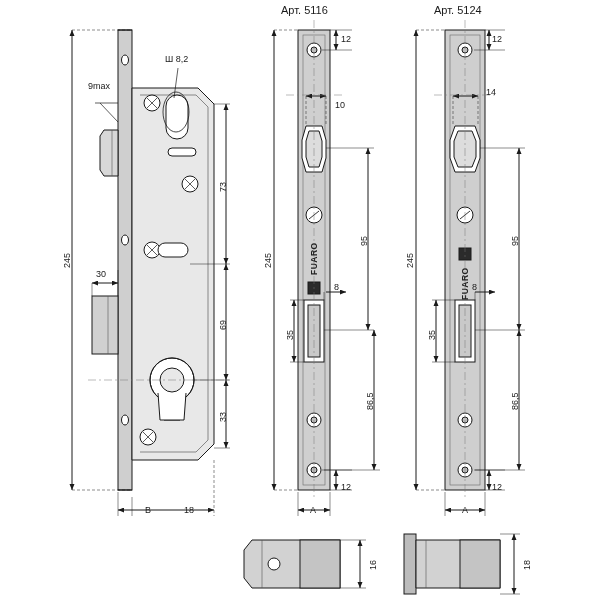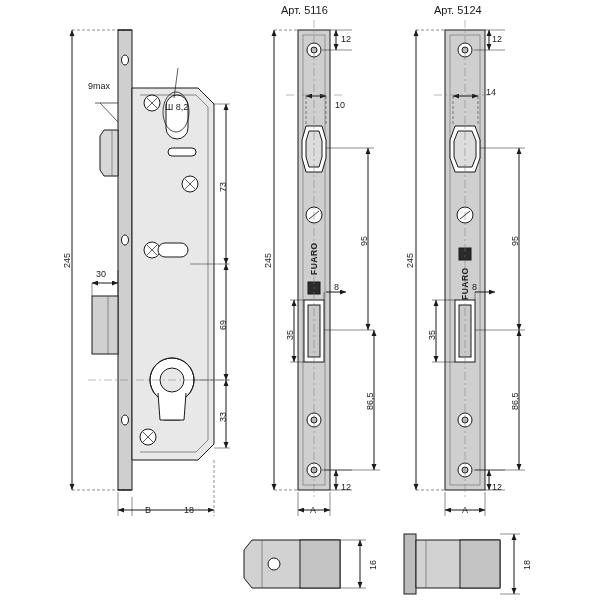--- a/index.html
+++ b/index.html
@@ -240,21 +240,21 @@
       <line x1="500" y1="534" x2="520" y2="534" stroke-width="0.5"></line>
       <line x1="500" y1="594" x2="520" y2="594" stroke-width="0.5"></line>
     </g>
   </svg>
 
   <div class="lbl title" style="left:281px;top:4px;">Арт. 5116</div>
   <div class="lbl title" style="left:434px;top:4px;text-align:right;">Арт. 5124</div>
 
   <div class="lbl rot" style="left:62px;top:268px;">245</div>
   <div class="lbl" style="left:88px;top:81px;">9max</div>
-  <div class="lbl" style="left:165px;top:54px;margin-top:48px;">Ш 8,2</div>
+  <div class="lbl" style="left:165px;top:54px;">Ш 8,2</div>
   <div class="lbl rot" style="left:218px;top:192px;">73</div>
   <div class="lbl rot" style="left:218px;top:330px;">69</div>
   <div class="lbl rot" style="left:218px;top:422px;">33</div>
   <div class="lbl" style="left:96px;top:269px;">30</div>
   <div class="lbl" style="left:145px;top:505px;">B</div>
   <div class="lbl" style="left:184px;top:505px;">18</div>
 
   <div class="lbl" style="left:341px;top:34px;">12</div>
   <div class="lbl" style="left:335px;top:100px;">10</div>
   <div class="lbl rot" style="left:263px;top:268px;">245</div>

